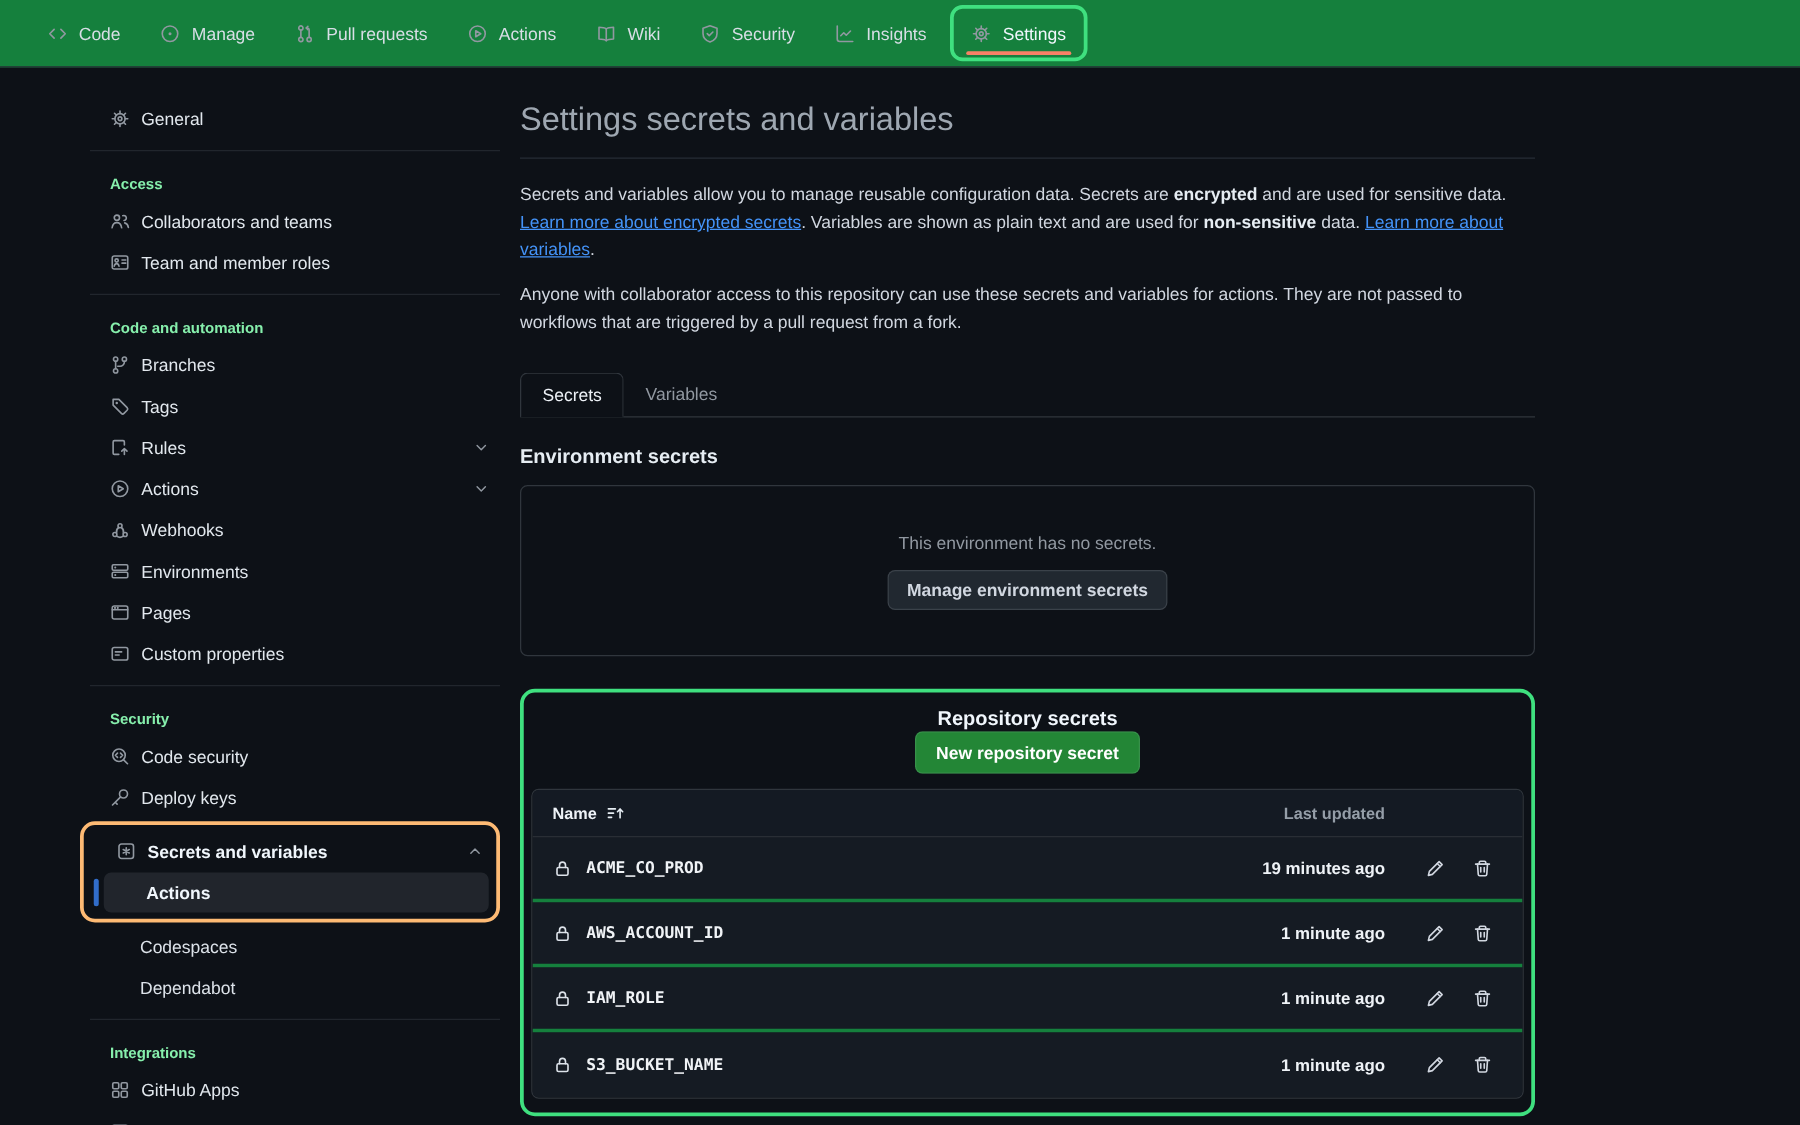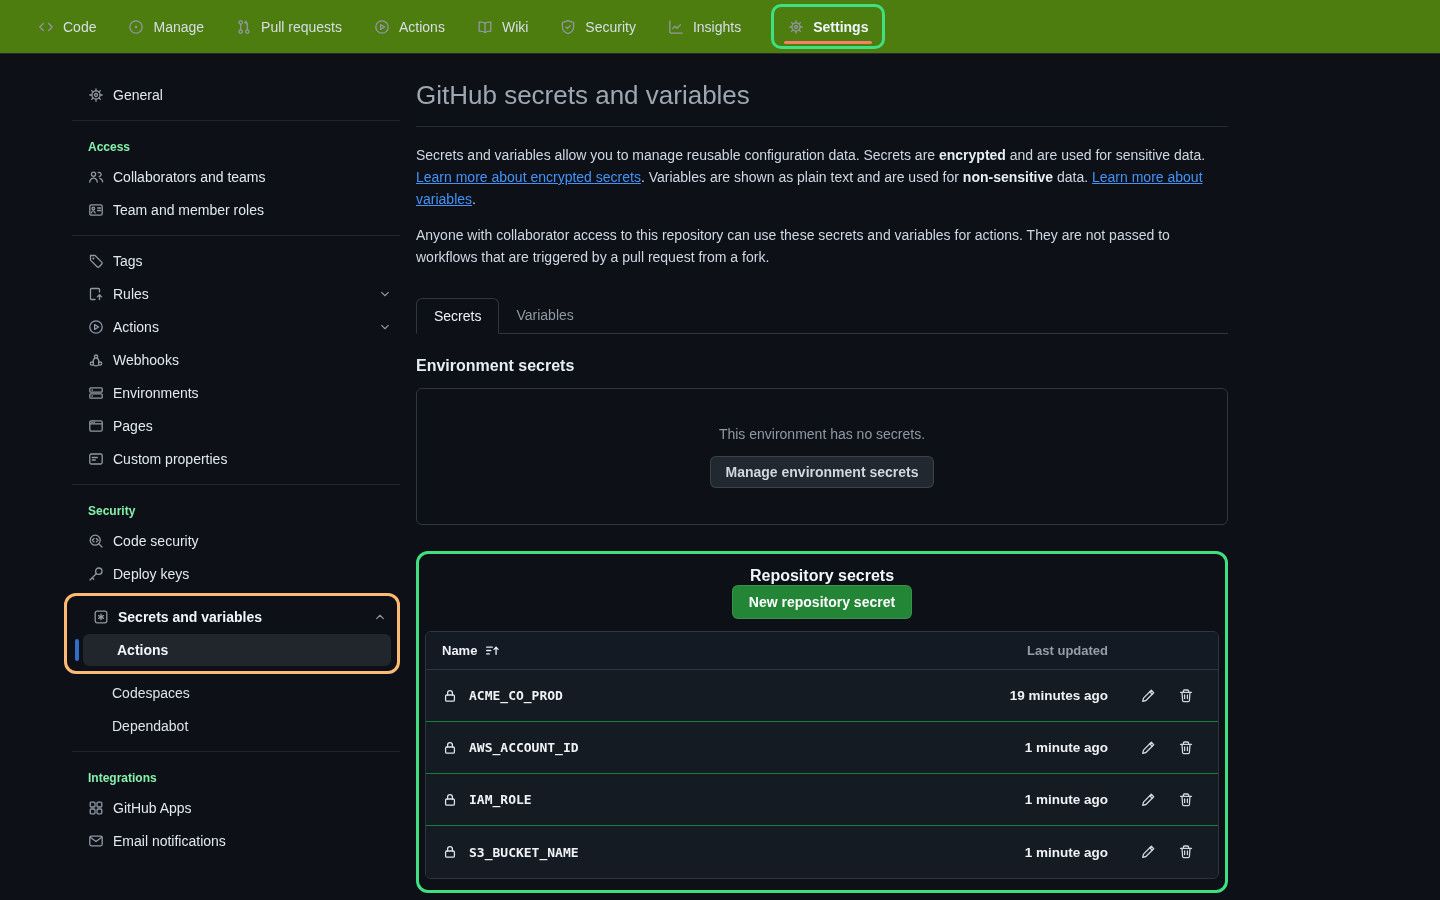--- a/index.html
+++ b/index.html
@@ -9,31 +9,31 @@
     font-family:"Liberation Sans","DejaVu Sans",sans-serif;
     color:#e6edf3;
     overflow:hidden;
     position:relative;
   }
   svg { display:block; }
   .icon { display:inline-flex; align-items:center; justify-content:center; flex:none; color:#9198a1; }
 
   
   .topnav {
-    height:54px; background:#4d7c0f; border-bottom:1px solid #262c36;
+    height:54px; background:#15803d; border-bottom:1px solid #262c36;
     display:flex; align-items:stretch; padding-left:22px;
   }
   .nav-item {
     display:flex; align-items:center; gap:9px; padding:0 13px; margin:0 3px;
     color:#d8dee6; font-size:14px; cursor:pointer; position:relative;
   }
   .nav-item .nav-label { white-space:nowrap; }
   .nav-item.active {
-    font-weight:700; color:#f0f6fc;
-    border:3px solid #3fe07f; border-radius:10px; margin:4px 14px;
+    font-weight:400; color:#f0f6fc;
+    border:3px solid #3fe07f; border-radius:10px; margin:4px 3px;
     padding:12px 14px;
   }
   .nav-item.active .underline {
     position:absolute; left:10px; right:10px; bottom:2px; height:3px;
     background:#f78166; border-radius:3px;
   }
 
   
   .layout { display:flex; align-items:flex-start; padding-top:18px; }
 
@@ -113,21 +113,21 @@
   .table-head {
     background:#141a23; height:38px; display:flex; align-items:center;
     padding:0 16px; border-bottom:1px solid #30363d;
   }
   .col-name { flex:1; display:flex; align-items:center; gap:8px; font-size:13px; font-weight:700; color:#eef2f7;text-align:center; }
   .col-name .icon { color:#e6edf3; }
   .col-updated { width:110px; text-align:right; font-size:13px; font-weight:700; color:#959ea8; }
   .head-spacer { width:94px; }
   .table-row {
     background:#151b23; height:52px; display:flex; align-items:center; padding:0 16px;
-    border-bottom:1px solid #15803d;
+    border-bottom:3px solid #15803d;
   }
   .table-row:last-child { border-bottom:none; }
   .cell-name { flex:1; display:flex; align-items:center; gap:11px; }
   .cell-name .icon { color:#dde3ea; }
   .secret-name { font-family:"DejaVu Sans Mono",monospace; font-size:13px; font-weight:600; color:#f0f3f6; letter-spacing:0; }
   .cell-updated { width:110px; text-align:right; font-size:13.5px; font-weight:600; color:#eef2f6; }
   .row-actions { display:flex; gap:6px; margin-left:24px; }
   .icon-btn {
     width:32px; height:32px; border:none; background:transparent; border-radius:6px;
     display:flex; align-items:center; justify-content:center; color:#d1d7e0; cursor:pointer;
@@ -247,20 +247,33 @@
           <svg width="16" height="16" viewBox="0 0 16 16" fill="none" stroke="currentColor" stroke-width="1.3" stroke-linecap="round" stroke-linejoin="round">
             <rect x="1.8" y="2.8" width="12.4" height="10.4" rx="1.5"></rect>
             <circle cx="5.3" cy="6.4" r="1.3"></circle>
             <path d="M3.4 10.9c.3-1.3 1-2 1.9-2s1.6.7 1.9 2"></path>
             <path d="M9.6 6h3M9.6 8.5h3"></path>
           </svg>
         </span>
         <span class="grow">Team and member roles</span>
       </div>
       <div class="side-divider"></div>
+      <div class="side-header">Code and automation</div>
+      <div class="side-row">
+        <span class="icon">
+          <svg width="16" height="16" viewBox="0 0 16 16" fill="none" stroke="currentColor" stroke-width="1.3" stroke-linecap="round" stroke-linejoin="round">
+            <circle cx="4.5" cy="3.3" r="1.7"></circle>
+            <circle cx="4.5" cy="12.7" r="1.7"></circle>
+            <circle cx="11.5" cy="3.3" r="1.7"></circle>
+            <path d="M4.5 5v6"></path>
+            <path d="M11.5 5v.5A3.5 3.5 0 0 1 8 9H6.2"></path>
+          </svg>
+        </span>
+        <span class="grow">Branches</span>
+      </div>
       <div class="side-row">
         <span class="icon">
           <svg width="16" height="16" viewBox="0 0 16 16" fill="none" stroke="currentColor" stroke-width="1.3" stroke-linecap="round" stroke-linejoin="round">
             <path d="M2.5 2.5h4.6l6.6 6.6a1.5 1.5 0 0 1 0 2.1l-2.5 2.5a1.5 1.5 0 0 1-2.1 0L2.5 7.1z"></path>
             <circle cx="5.4" cy="5.4" r="1" fill="currentColor" stroke="none"></circle>
           </svg>
         </span>
         <span class="grow">Tags</span>
       </div>
       <div class="side-row">
@@ -397,21 +410,21 @@
             <rect x="1.8" y="3.2" width="12.4" height="9.6" rx="1.5"></rect>
             <path d="M2.2 4.2 8 8.6l5.8-4.4"></path>
           </svg>
         </span>
         <span class="grow">Email notifications</span>
       </div>
     </aside>
 
   <main class="main">
 
-    <h1 class="page-title">GitHub secrets and variables</h1>
+    <h1 class="page-title">Settings secrets and variables</h1>
 
     <p class="intro"><span>Secrets and variables allow you to manage reusable configuration data. Secrets are </span><b>encrypted</b><span> and are used for sensitive data. </span><a>Learn more about encrypted secrets</a><span>. Variables are shown as plain text and are used for </span><b>non-sensitive</b><span> data. </span><a>Learn more about variables</a><span>.</span></p>
 
     <p class="intro">Anyone with collaborator access to this repository can use these secrets and variables for actions. They are not passed to workflows that are triggered by a pull request from a fork.</p>
 
     <div class="tabs">
       <div class="tab active">Secrets</div>
       <div class="tab">Variables</div>
     </div>
 

